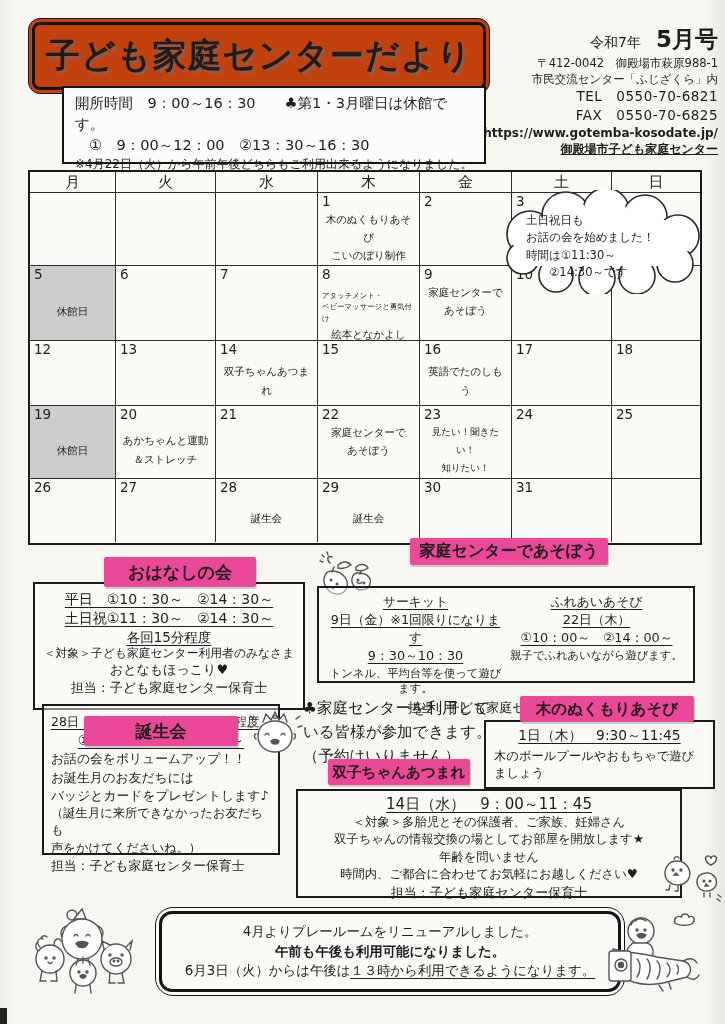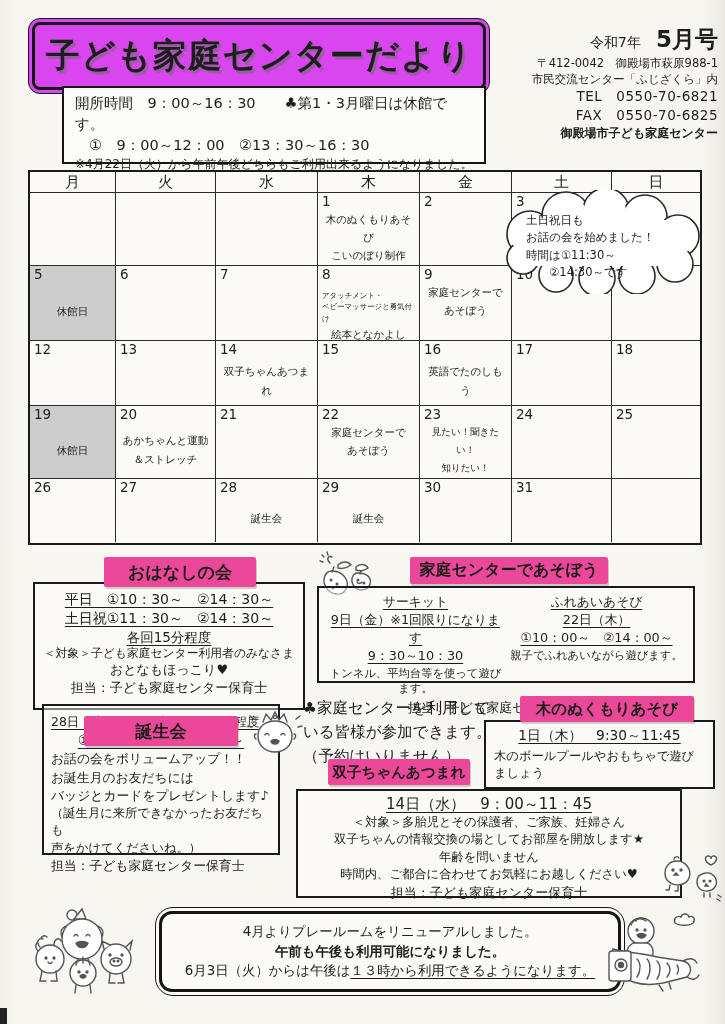--- a/index.html
+++ b/index.html
@@ -17,34 +17,34 @@
   .bold { font-weight:bold; }
   .center { text-align:center; }
 
   
   .scan-shade { left:0; top:0; width:725px; height:1024px; pointer-events:none;
     background:linear-gradient(to right, rgba(0,0,0,0.03) 0, transparent 2%, transparent 97%, rgba(0,0,0,0.06) 100%); }
   .scan-mark { left:0; top:1008px; width:7px; height:16px; background:#222; }
 
   
   .title-box { left:28px; top:18px; width:462px; height:76px;
-    border:1.5px solid #161616; border-radius:12px; padding:3px; background:#d946ef; }
+    border:1.5px solid #161616; border-radius:12px; padding:3px; background:#c2410c; }
   .title-inner { width:100%; height:100%; border:3.5px solid #161616; border-radius:8px;
     display:flex; align-items:center; justify-content:center; }
   .title-text { font-size:34px; font-weight:bold; letter-spacing:1px;
     text-shadow:2.5px 2.5px 0 rgba(110,110,110,0.55); }
 
   
   .hdr-info { left:470px; top:24px; width:248px; text-align:right; line-height:1.38; }
   .hdr-era { font-size:14px; }
   .hdr-issue { font-size:23px; font-weight:bold; margin-left:10px; }
   .hdr-small { font-size:11.5px; }
   .hdr-tel { font-size:13.5px; letter-spacing:0.5px; }
   .hdr-url { font-size:12px; font-weight:bold; }
-  .hdr-org { font-size:12px; font-weight:bold; }
+  .hdr-org { font-size:12px; font-weight:bold;text-decoration:underline; }
 
   
   .hours-box { left:62px; top:86px; width:424px; height:78px; border:2px solid #141414;
     background:#fcfcfa; padding:5px 11px; line-height:1.45; }
   .hours-l1 { font-size:14.5px; }
   .hours-l2 { font-size:14.5px; padding-left:14px; }
   .hours-note { font-size:12px; }
 
   
   .cal { left:28px; top:170px; width:674px; height:375px; border:2px solid #1a1a1a;
@@ -75,21 +75,21 @@
   .obox { border:2px solid #1a1a1a; background:rgba(255,255,255,0.45); z-index:2; }
 
   .b-ohanashi { left:104px; top:557px; width:152px; height:30px; font-size:17px; }
   .box-ohanashi { left:33px; top:582px; width:272px; height:128px; padding:6px 4px 4px; }
   .box-ohanashi div { line-height:1.34; }
   .oh-l1,.oh-l2 { font-size:14px; }
   .oh-l3 { font-size:13.5px; }
   .oh-l4 { font-size:11.8px; }
   .oh-l5,.oh-l6,.oh-l7 { font-size:13px; }
 
-  .b-asobou { left:410px; top:557px; width:198px; height:27px; font-size:16px; }
+  .b-asobou { left:410px; top:538px; width:198px; height:27px; font-size:16px; }
   .box-asobou { left:317px; top:586px; width:378px; height:97px; padding:5px 6px 3px; }
   .asobou-cols { display:flex; }
   .asobou-col { flex:1; text-align:center; line-height:1.4; }
   .as-head,.as-l1,.as-l2 { font-size:12.8px; }
   .as-desc { font-size:11.3px; margin-top:1px; }
   .as-staff { font-size:13px; text-align:center; margin-top:2px; }
 
   .note-part { left:303px; top:696px; width:200px; font-size:15.5px; line-height:1.55; }
 
   .b-kinonuku { left:520px; top:696px; width:174px; height:26px; font-size:15.5px; }
@@ -136,20 +136,21 @@
 
 <div class="abs hdr-info">
   <div>
     <span class="hdr-era">令和7年</span>
     <span class="hdr-issue">5月号</span>
   </div>
   <div class="hdr-small">〒412-0042　御殿場市萩原988-1</div>
   <div class="hdr-small">市民交流センター「ふじざくら」内</div>
   <div class="hdr-tel">TEL　0550-70-6821</div>
   <div class="hdr-tel">FAX　0550-70-6825</div>
+  <div class="hdr-url">https://www.gotemba-kosodate.jp/</div>
   <div class="hdr-org">御殿場市子ども家庭センター</div>
 </div>
 
 <div class="abs hours-box">
   <div class="hours-l1">開所時間　9：00～16：30　　♣第1・3月曜日は休館です。</div>
   <div class="hours-l2">①　9：00～12：00　②13：30～16：30</div>
   <div class="hours-note">※4月22日（火）から午前午後どちらもご利用出来るようになりました。</div>
   <div class="hours-note">※状況に応じて、入場規制をかける場合があります。</div>
 </div>
 

